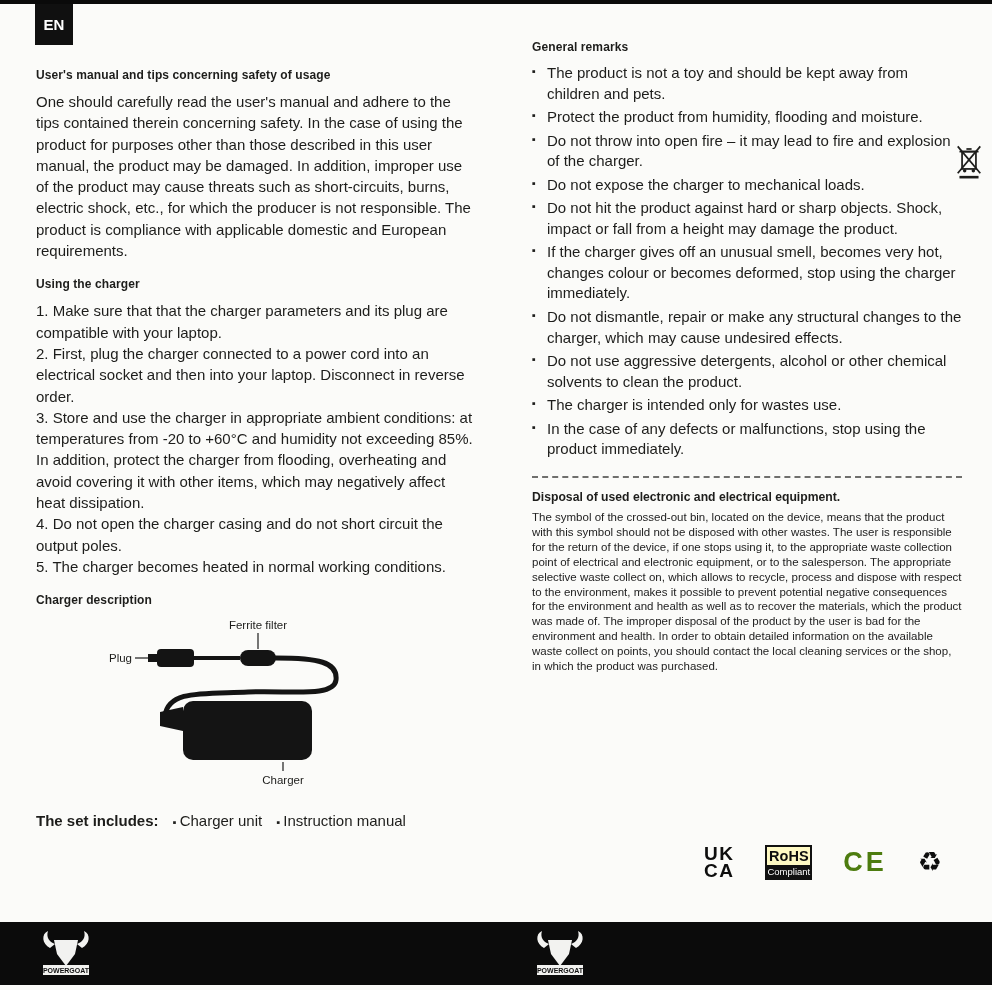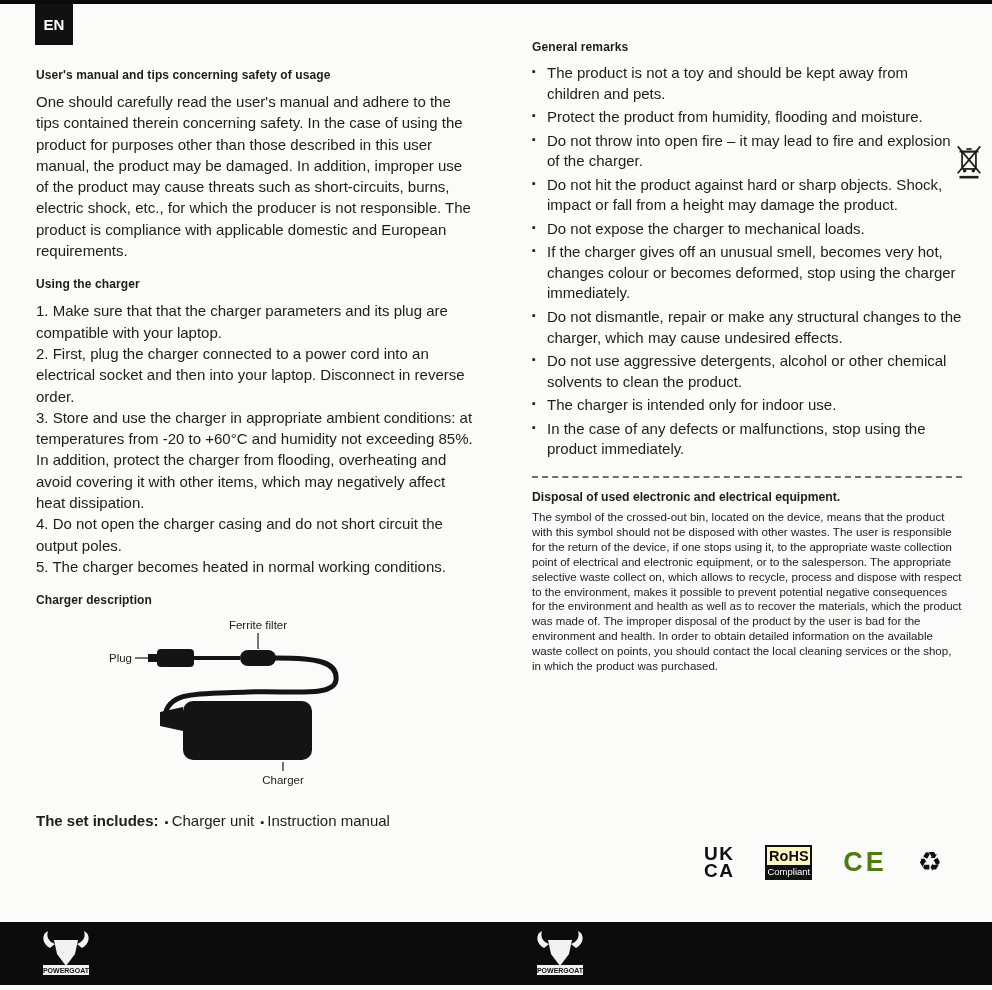--- a/index.html
+++ b/index.html
@@ -28,21 +28,21 @@
     font-size:15px; line-height:1.37; margin-bottom:3px;
   }
   ul.remarks li::before {
     content:"▪"; position:absolute; left:0; top:1px; font-size:11px; color:#1d1d1b;
   }
   .dashed-divider { border:none; border-top:2px dashed #6f6f6d; margin:16px 0 12px; }
   .disposal-heading { font-size:12.2px; font-weight:bold; margin-bottom:6px; }
   .disposal-body { font-size:11.5px; line-height:1.3; color:#222; }
   .set-includes { margin-top:14px; font-size:15px; }
   .set-includes b { font-weight:bold; }
-  .set-includes .inc-item { margin-left:2px; }
+  .set-includes .inc-item { margin-left:10px; }
   .set-includes .inc-item::before { content:"▪ "; font-size:11px; }
   .diagram-wrap { margin-top:4px; }
   .marks-row {
     position:absolute; left:704px; top:843px; width:264px;
     display:flex; align-items:center; gap:31px;
   }
   .ukca { display:flex; flex-direction:column; font-weight:800; font-size:19px;
           line-height:0.92; letter-spacing:1.5px; color:#0e0e0e; }
   .rohs { border:2px solid #111; width:62px; text-align:center; background:#fef9c3; }
   .rohs-top { font-size:14.5px; font-weight:bold; padding:1px 0; color:#0e0e0e; }
@@ -120,26 +120,26 @@
 </div>
 
 <div class="col-right">
 
   <h2 class="sec">General remarks</h2>
 
   <ul class="remarks">
     <li>The product is not a toy and should be kept away from children and pets.</li>
     <li>Protect the product from humidity, flooding and moisture.</li>
     <li>Do not throw into open fire – it may lead to fire and explosion of the charger.</li>
+    <li>Do not expose the charger to mechanical loads.</li>
     <li>Do not hit the product against hard or sharp objects. Shock, impact or fall from a height may damage the product.</li>
-    <li>Do not expose the charger to mechanical loads.</li>
     <li>If the charger gives off an unusual smell, becomes very hot, changes colour or becomes deformed, stop using the charger immediately.</li>
     <li>Do not dismantle, repair or make any structural changes to the charger, which may cause undesired effects.</li>
     <li>Do not use aggressive detergents, alcohol or other chemical solvents to clean the product.</li>
-    <li>The charger is intended only for indoor use.</li>
+    <li>The charger is intended only for wastes use.</li>
     <li>In the case of any defects or malfunctions, stop using the product immediately.</li>
   </ul>
 
   <hr class="dashed-divider">
 
   <div class="disposal-heading">Disposal of used electronic and electrical equipment.</div>
   <p class="disposal-body">The symbol of the crossed-out bin, located on the device, means that the product with this symbol should not be disposed with other wastes. The user is responsible for the return of the device, if one stops using it, to the appropriate waste collection point of electrical and electronic equipment, or to the salesperson. The appropriate selective waste collect on, which allows to recycle, process and dispose with respect to the environment, makes it possible to prevent potential negative consequences for the environment and health as well as to recover the materials, which the product was made of. The improper disposal of the product by the user is bad for the environment and health. In order to obtain detailed information on the available waste collect on points, you should contact the local cleaning services or the shop, in which the product was purchased.</p>
 
 </div>
 

